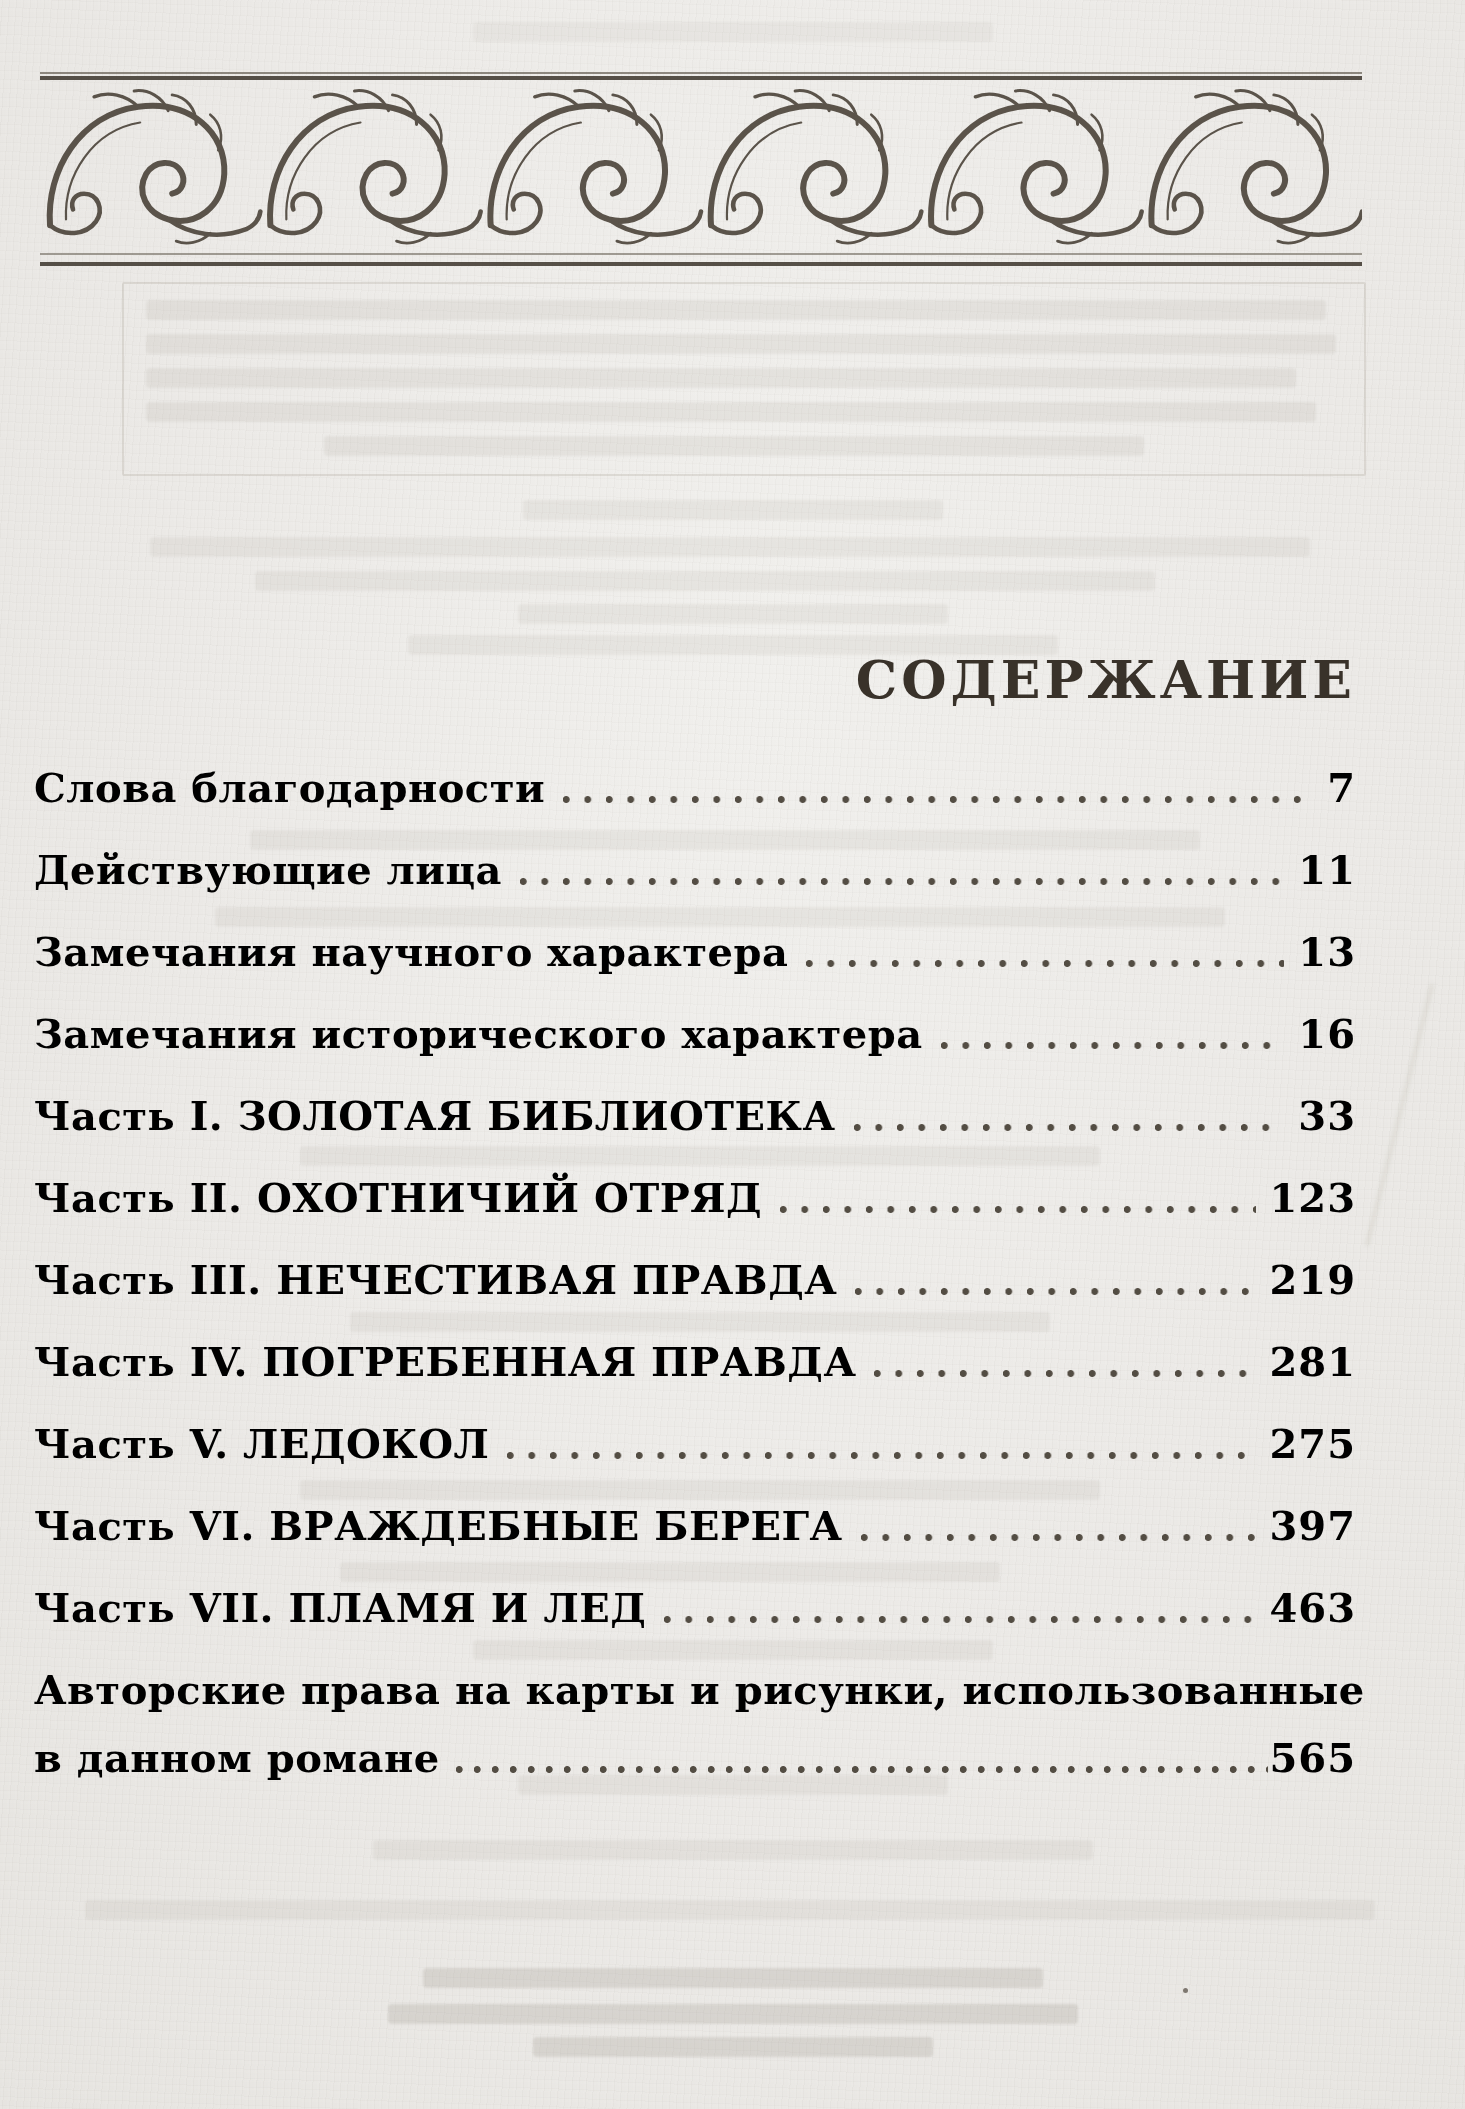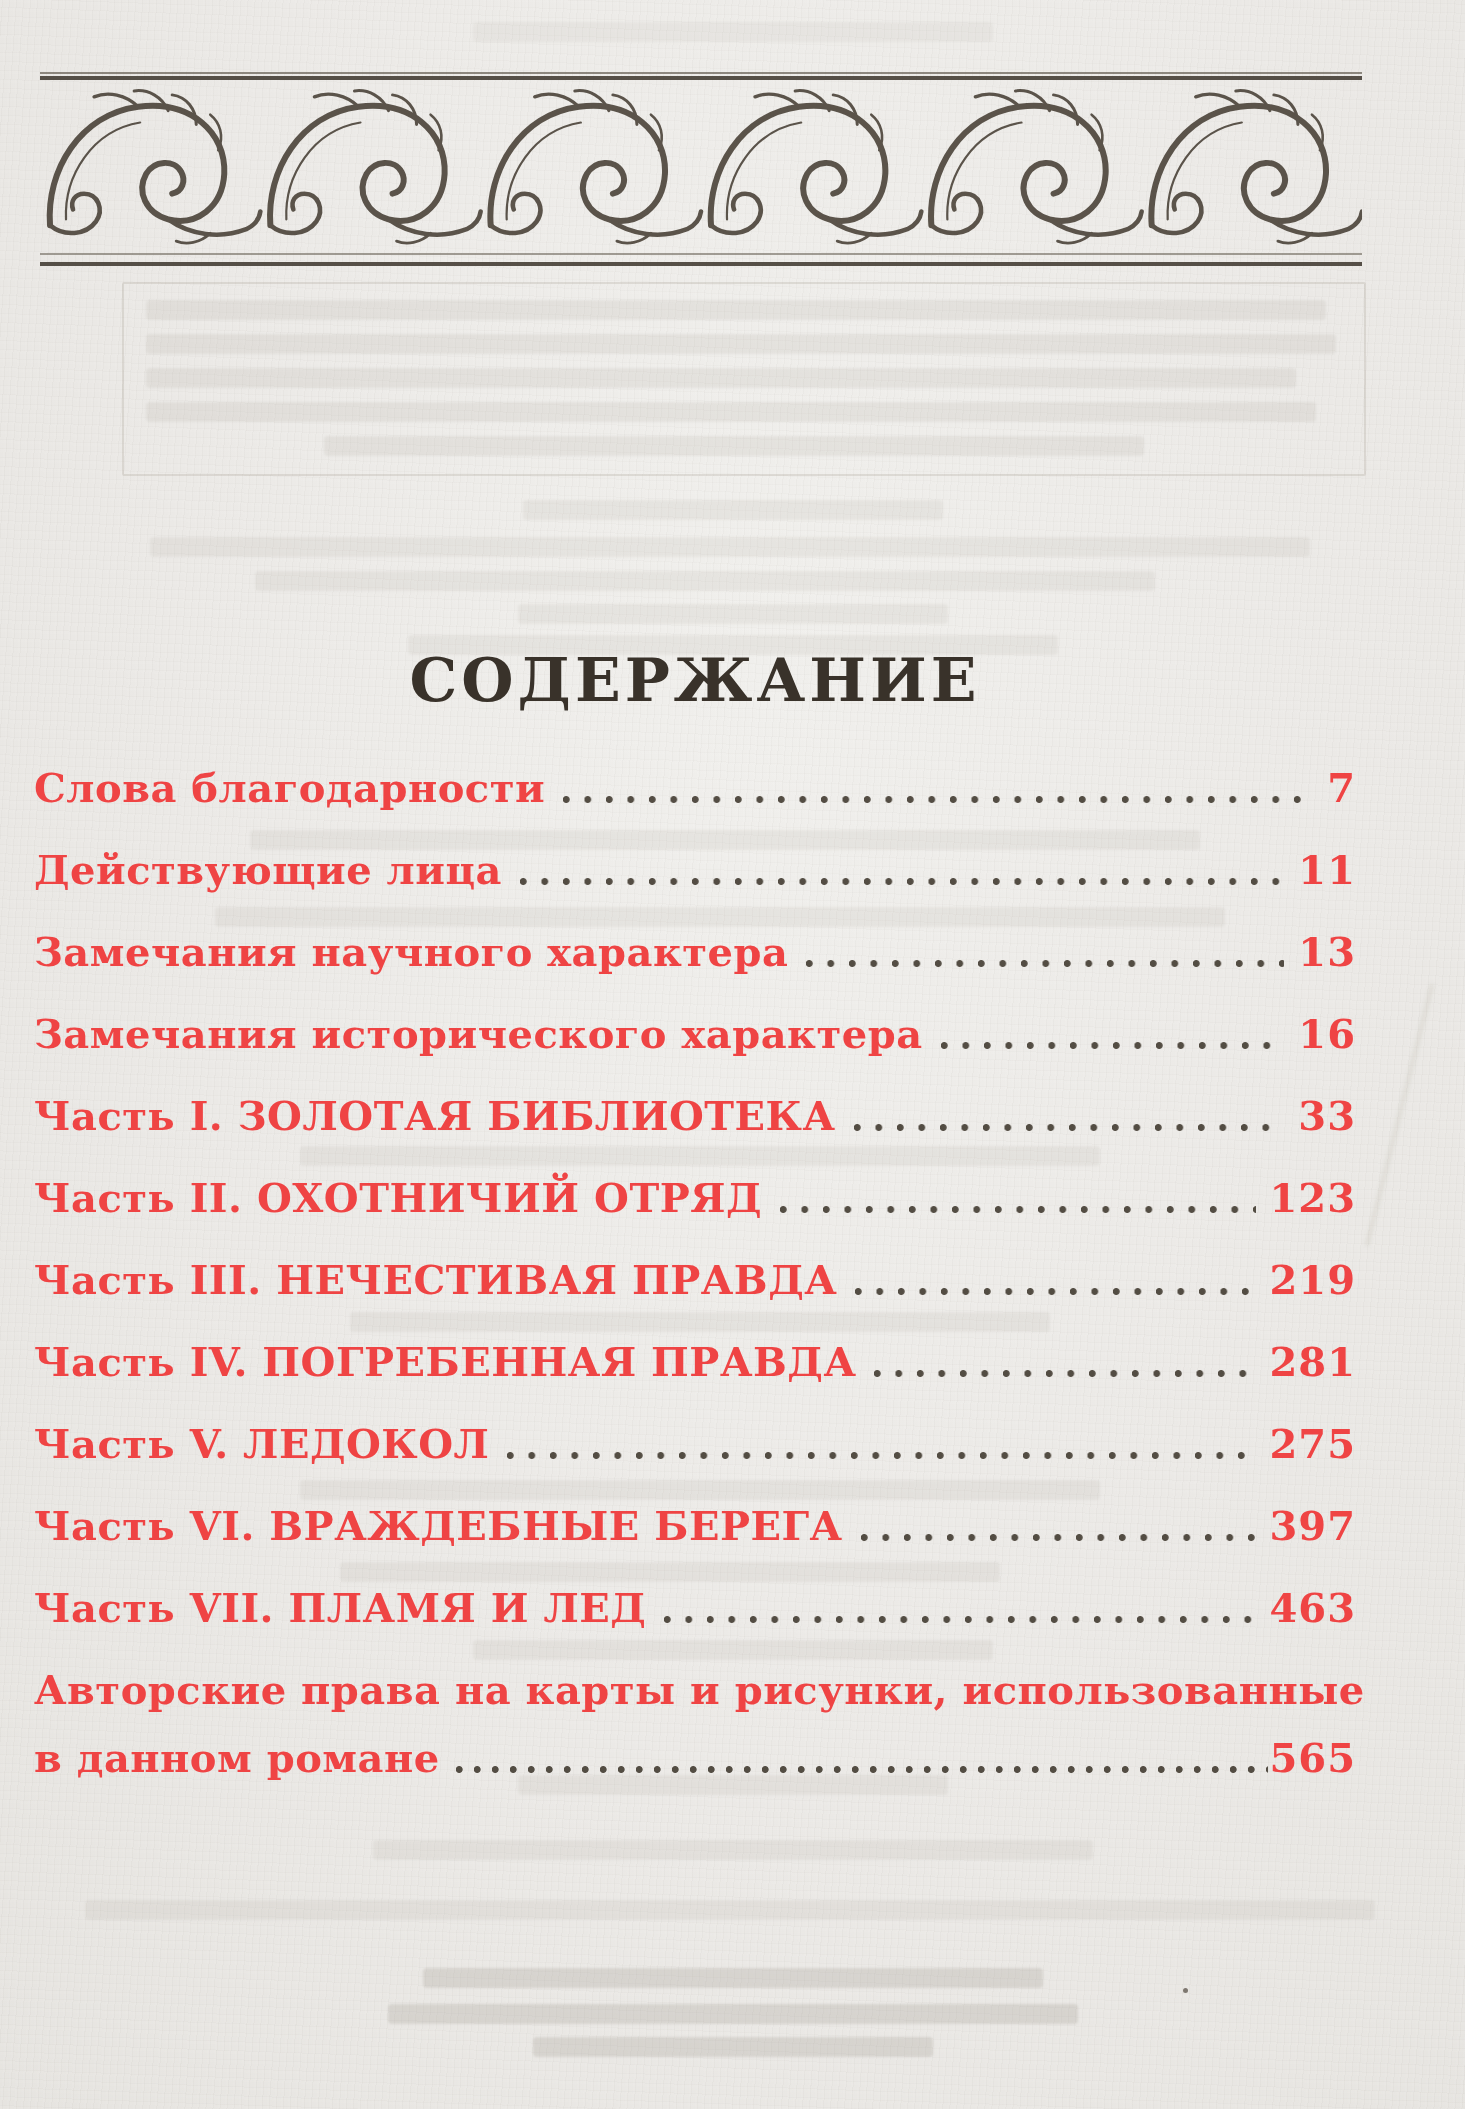--- a/index.html
+++ b/index.html
@@ -30,25 +30,25 @@
     border:2px solid rgba(155,146,130,.22);border-radius:2px;}
   .bbl{position:absolute;left:22px;height:20px;background:#9d968a;opacity:.13;filter:blur(1.2px);border-radius:4px;}
   .bl{position:absolute;height:20px;background:#9d968a;opacity:.11;filter:blur(1.3px);border-radius:4px;}
   .bl.c{left:50%;transform:translateX(-50%);}
   .bl.dark{opacity:.2;background:#8d867b;}
   .fleck{position:absolute;left:1183px;top:1988px;width:5px;height:5px;border-radius:50%;background:#5a5248;opacity:.75;}
   .crease{position:absolute;left:1398px;top:980px;width:3px;height:270px;background:rgba(172,164,152,.28);
     transform:rotate(14deg);filter:blur(2px);}
 
   
-  .heading{position:absolute;left:34px;top:648px;width:1322px;text-align:center;
-    font-weight:bold;font-size:60px;line-height:64px;letter-spacing:4px;color:#39322a;}
+  .heading{position:absolute;left:34px;top:648px;width:1322px;text-align:right;
+    font-weight:bold;font-size:52px;line-height:64px;letter-spacing:4px;color:#39322a;}
 
   
-  .toc{position:absolute;left:34px;top:764px;width:1322px;color:#ef4444;}
+  .toc{position:absolute;left:34px;top:764px;width:1322px;color:#000000;}
   .toc-row{display:flex;height:48px;margin-bottom:34px;font-size:40px;line-height:48px;font-weight:bold;}
   .toc-label{white-space:nowrap;letter-spacing:.5px;}
   .leader{flex:1 1 auto;align-self:flex-end;height:9px;margin:0 14px 8px 18px;opacity:.92;
     background-image:radial-gradient(circle at 3.2px 4.5px, #463f35 3px, rgba(70,63,53,0) 3.9px);
     background-size:21.5px 9px;background-repeat:repeat-x;background-position:left bottom;}
   .toc-page{white-space:nowrap;letter-spacing:1px;}
   .toc-row.wrap-first{margin-bottom:8px;}
   .toc-row.wrap-second{margin-bottom:0;margin-top:20px;}
   .toc-row.wrap-second .leader{margin-left:16px;margin-right:2px;background-size:18px 9px;}
 </style>

